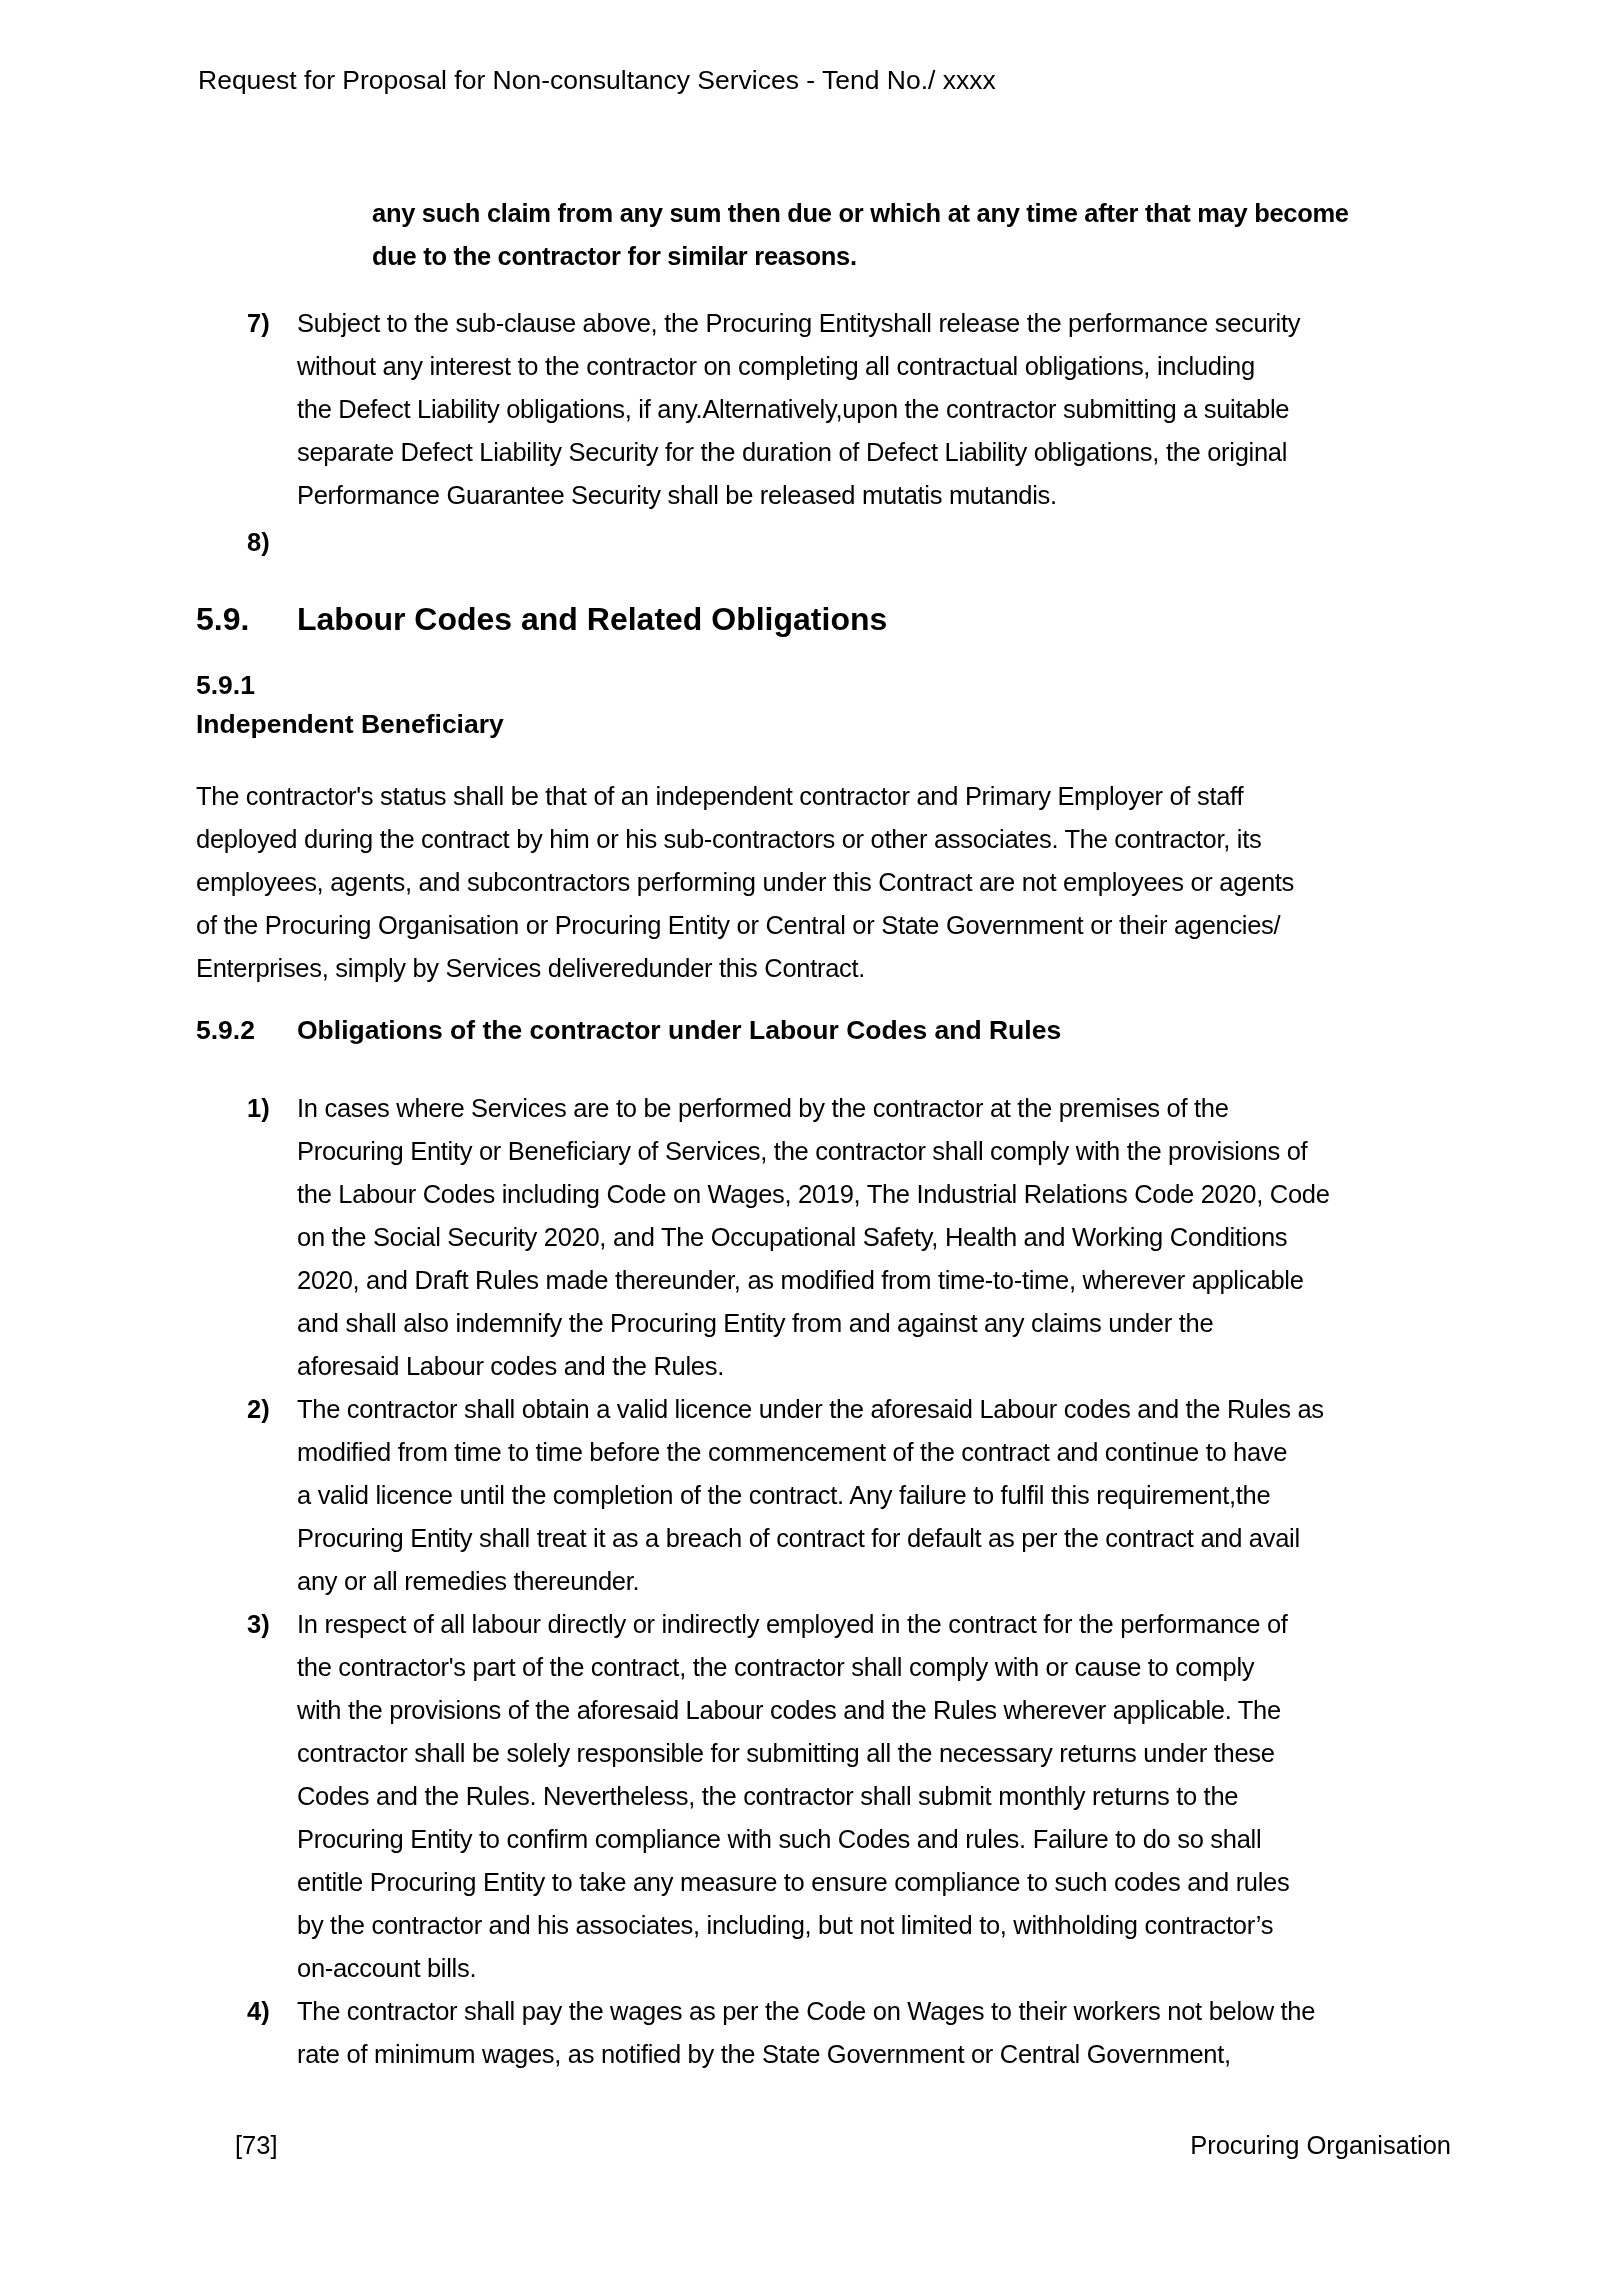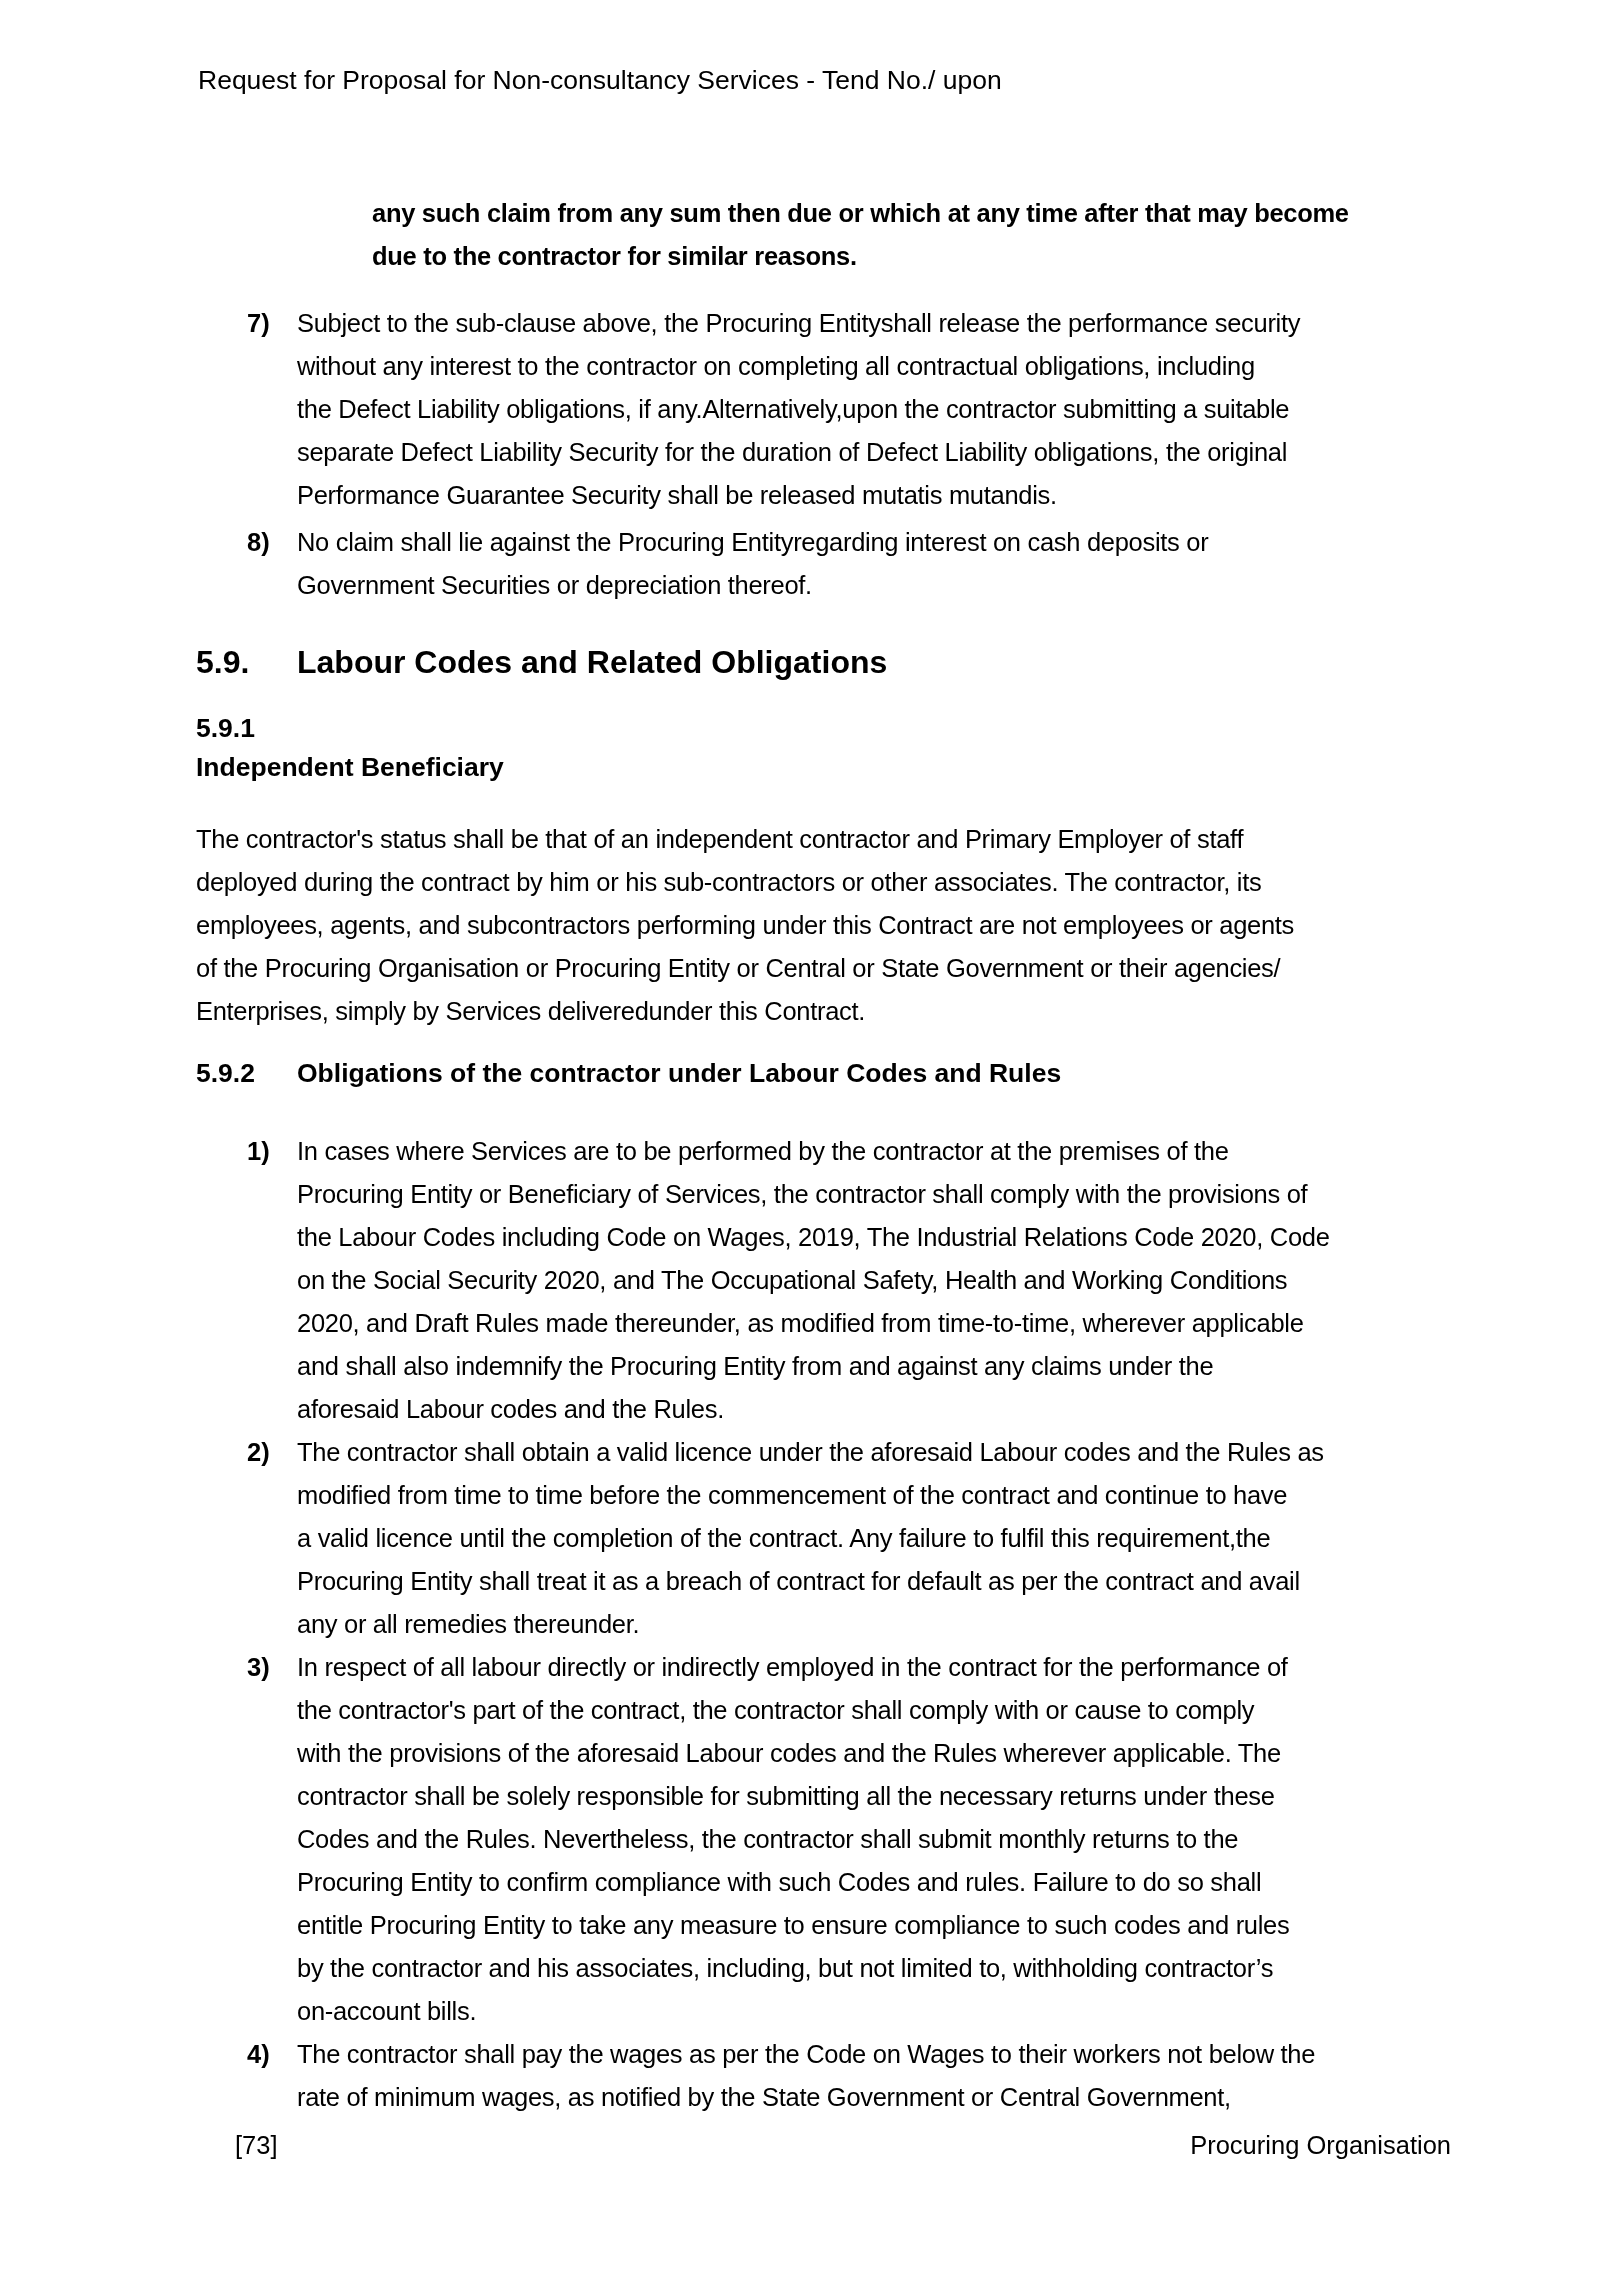--- a/index.html
+++ b/index.html
@@ -95,40 +95,38 @@
     font-size: 25.5px;
     line-height: 29px;
     white-space: pre;
   }
 </style>
 </head>
 <body>
 
 <div class="page">
 
-  <div class="header">Request for Proposal for Non-consultancy Services - Tend No./ upon</div>
+  <div class="header">Request for Proposal for Non-consultancy Services - Tend No./ xxxx</div>
 
   <div class="content">
 
     <div class="intro-para body-text">any such claim from any sum then due or which at any time after that may become
 due to the contractor for similar reasons.</div>
 
     <div class="list-item item-7">
       <span class="num">7)</span>
       <span class="item-text body-text">Subject to the sub-clause above, the Procuring Entityshall release the performance security
 without any interest to the contractor on completing all contractual obligations, including
 the Defect Liability obligations, if any.Alternatively,upon the contractor submitting a suitable
 separate Defect Liability Security for the duration of Defect Liability obligations, the original
 Performance Guarantee Security shall be released mutatis mutandis.</span>
     </div>
 
     <div class="list-item item-8">
       <span class="num">8)</span>
-      <span class="item-text body-text">No claim shall lie against the Procuring Entityregarding interest on cash deposits or
-Government Securities or depreciation thereof.</span>
     </div>
 
     <div class="section-heading">
       <span class="sec-num">5.9.</span>
       <span class="sec-title">Labour Codes and Related Obligations</span>
     </div>
 
     <div class="subsection-heading subsection-1">
       <span class="sub-num">5.9.1</span>
       <span class="sub-title">Independent Beneficiary</span>

